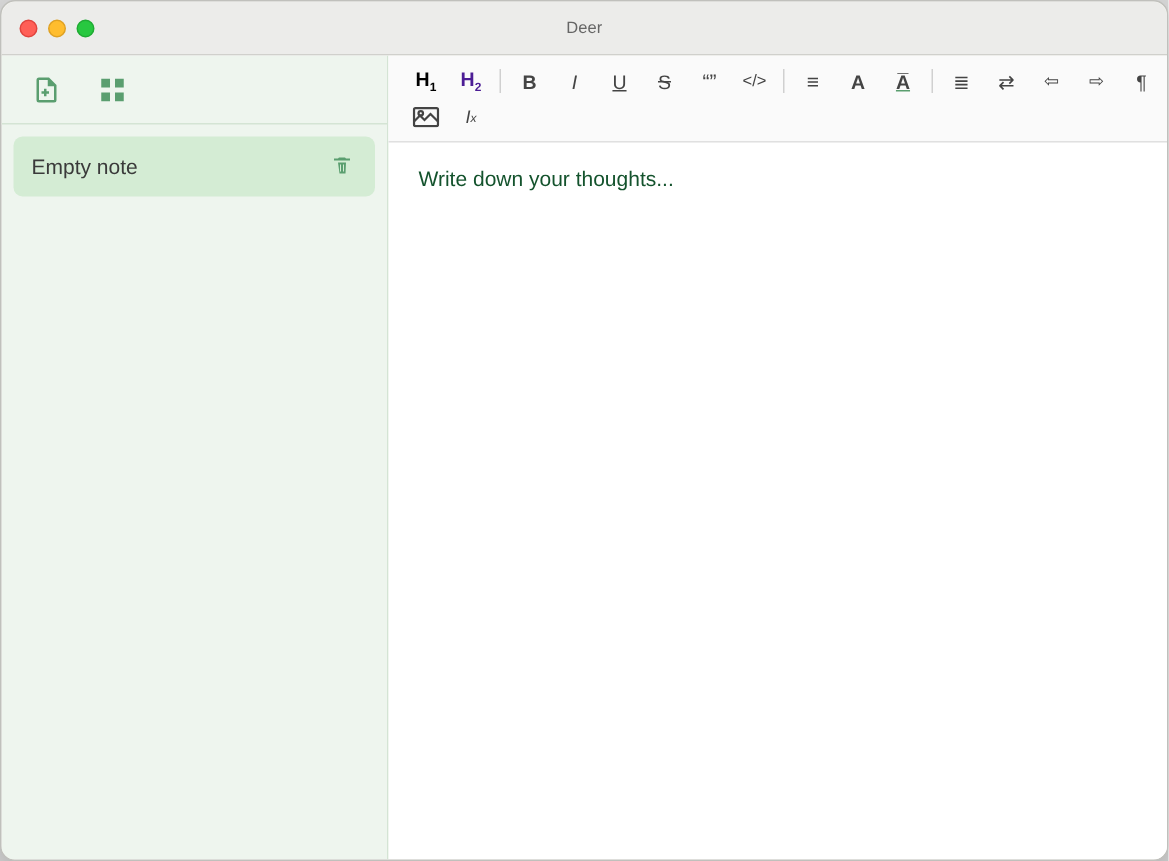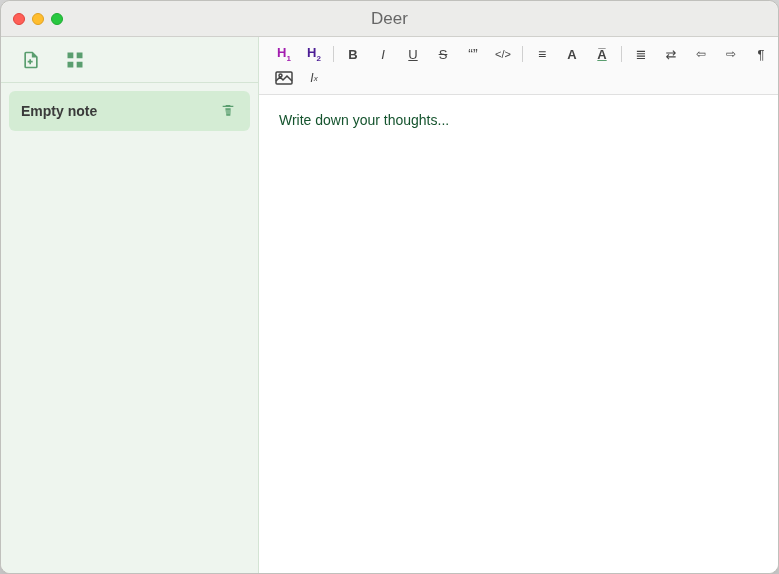--- a/index.html
+++ b/index.html
@@ -65,21 +65,21 @@
       background: #ffbd2e;
       border: 1px solid #dfa123;
     }
 
     .traffic-light.maximize {
       background: #28c840;
       border: 1px solid #1fab33;
     }
 
     .titlebar-title {
-      font-size: 17px;
+      font-size: 11px;
       color: #666;
       font-weight: 500;
     }
 
     
     .main-content {
       display: flex;
       flex: 1;
       overflow: hidden;
     }
@@ -117,21 +117,20 @@
     .sidebar-icon-btn svg {
       width: 20px;
       height: 20px;
       fill: #5a9e6f;
     }
 
     .sidebar-list {
       flex: 1;
       padding: 8px;
       overflow-y: auto;
-      font-weight: bold;
     }
 
     .note-item {
       display: flex;
       align-items: center;
       justify-content: space-between;
       padding: 10px 12px;
       border-radius: 6px;
       cursor: pointer;
       background: #d4ecd4;
@@ -262,21 +261,21 @@
         </div>
       </div>
     </div>
 
     <div class="editor-area">
 
       <div class="editor-toolbar">
 
         <div class="toolbar-row">
           <div class="toolbar-btn heading">
-            <span style="font-size:13px;font-weight:700;color:#a21caf;">H<sub style="font-size:8px;">1</sub></span>
+            <span style="font-size:13px;font-weight:700;color:#000000;">H<sub style="font-size:8px;">1</sub></span>
           </div>
           <div class="toolbar-btn heading">
             <span style="font-size:13px;font-weight:700;color:#4c1d95;">H<sub style="font-size:8px;">2</sub></span>
           </div>
           <div class="toolbar-separator"></div>
           <div class="toolbar-btn" style="font-weight:700;">B</div>
           <div class="toolbar-btn" style="font-style:italic;">I</div>
           <div class="toolbar-btn" style="text-decoration:underline;">U</div>
           <div class="toolbar-btn" style="text-decoration:line-through;">S</div>
           <div class="toolbar-btn" style="font-size:14px;">“”</div>

